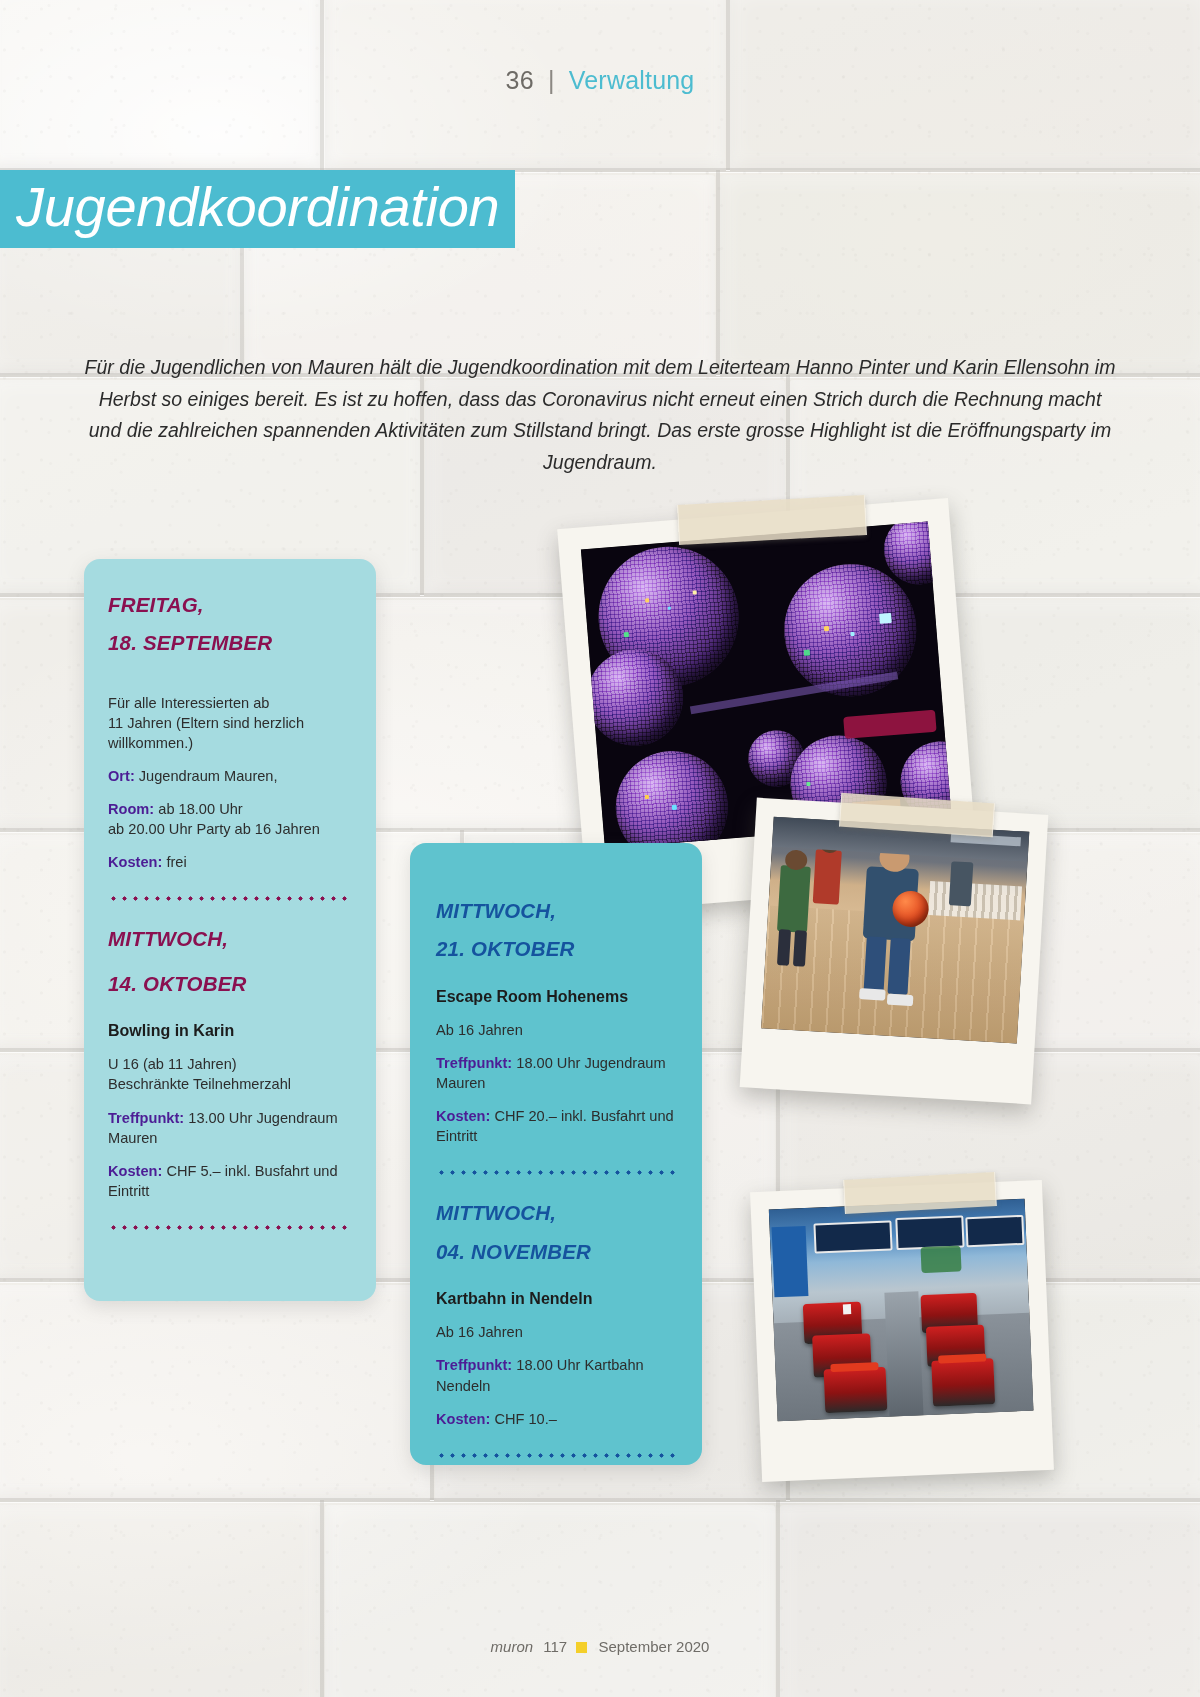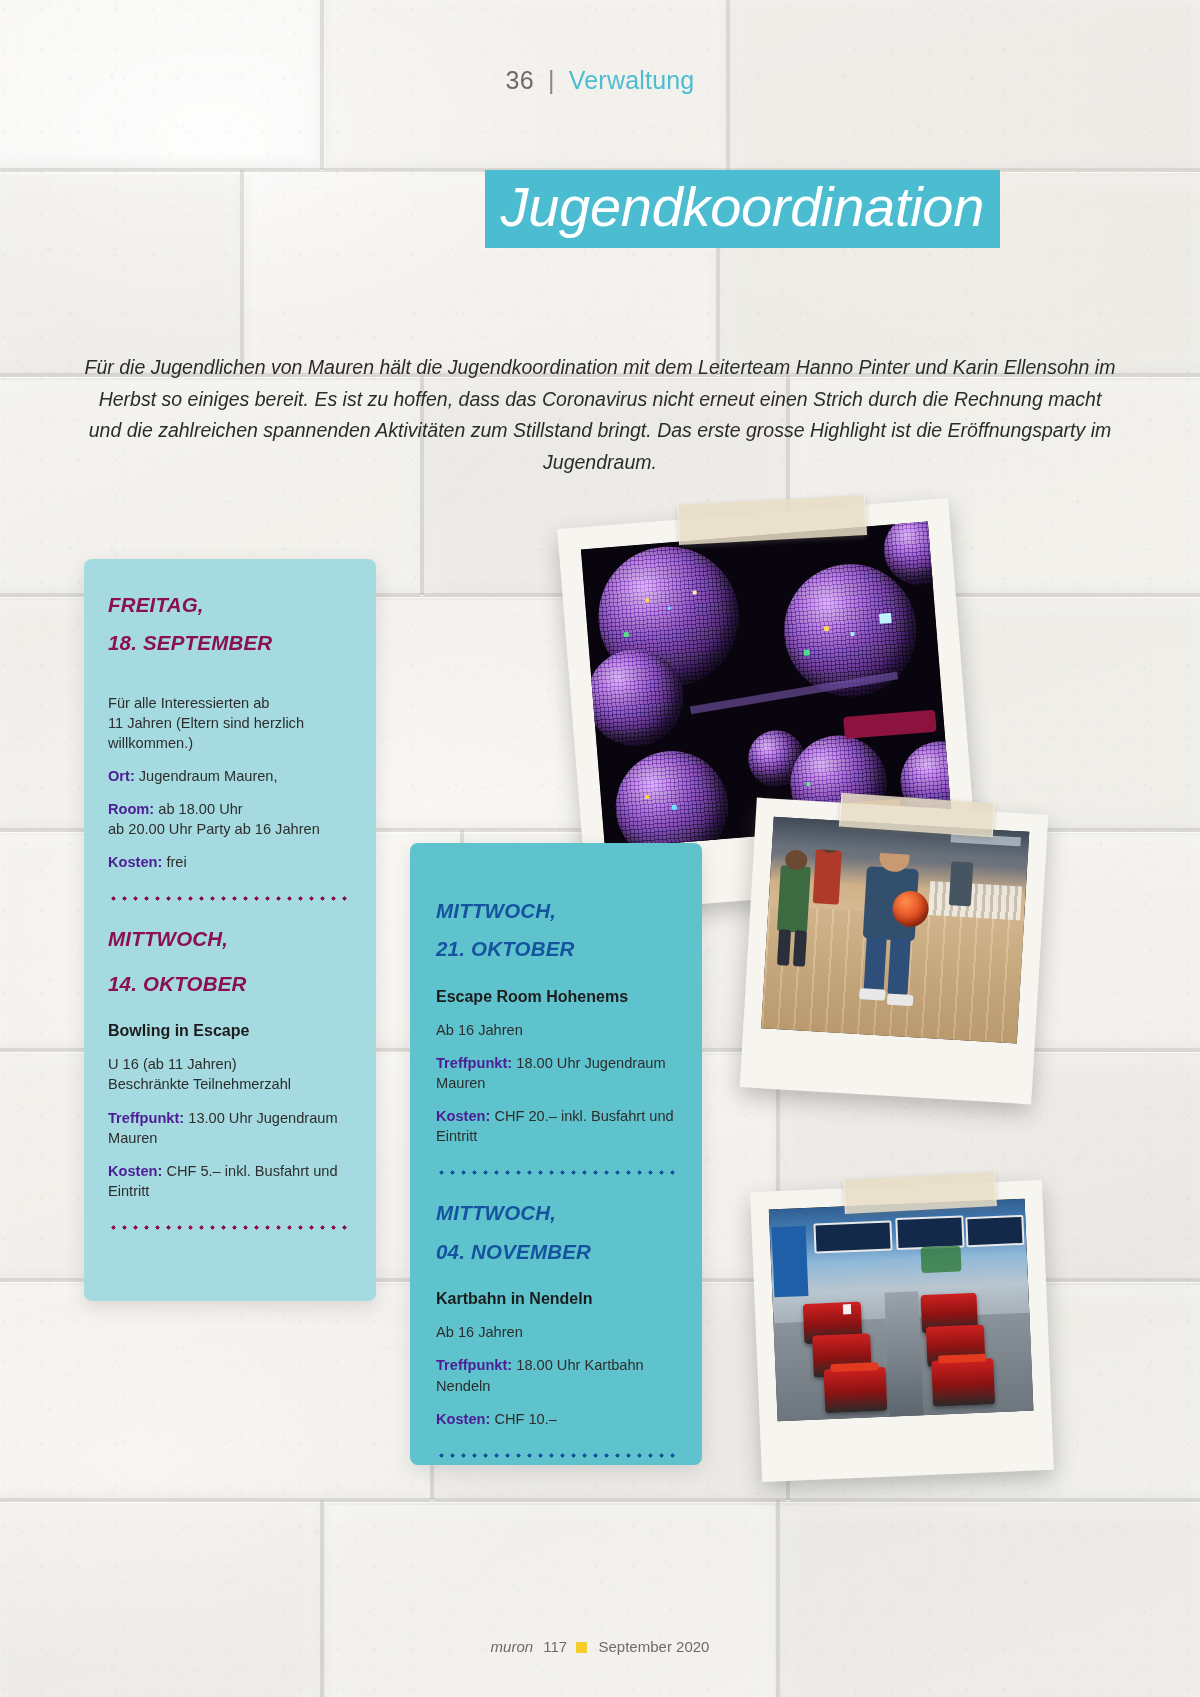--- a/index.html
+++ b/index.html
@@ -39,33 +39,33 @@
   #page{position:absolute;inset:0;z-index:5;}
 
   
   .header{position:absolute;top:66px;left:0;width:1200px;text-align:center;
     font-size:25px;color:#6e6b66;letter-spacing:.2px;}
   .header .pg{color:#6e6b66;}
   .header .sep{color:#8b8883;margin:0 7px;font-weight:300;}
   .header .sect{color:#4cbcd0;}
 
   
-  .title-wrap{position:absolute;top:170px;left:0;width:1000px;text-align:right;}
+  .title-wrap{position:absolute;top:170px;left:0;width:1000px;text-align:left;}
   .title1{display:inline-block;background:#4cbcd0;color:#ffffff;
     font-size:56px;font-style:italic;font-weight:400;line-height:1.0;
     padding:9px 16px 13px 16px;letter-spacing:-.3px;}
   .title2{margin-top:6px;color:#4cbcd0;font-size:56px;font-style:italic;font-weight:400;
     line-height:1.05;letter-spacing:-.3px;}
 
   
   .intro{position:absolute;top:352px;left:84px;width:1032px;text-align:center;
     font-size:19.5px;font-style:italic;color:#2b2b2b;line-height:1.62;}
 
   
-  .card{position:absolute;border-radius:8px;box-sizing:border-box;
+  .card{position:absolute;border-radius:16px;box-sizing:border-box;
         box-shadow:0 6px 18px rgba(90,90,90,.17);}
   .card .inner{padding:0;}
   .date{font-size:20.5px;font-style:italic;font-weight:bold;line-height:1.38;
         letter-spacing:.2px;}
   .ev-title{font-size:16px;font-weight:bold;color:#1c1c1c;line-height:1.33;}
   .ev-line{font-size:14.6px;color:#2d2d2d;line-height:1.38;}
   .ev-line b{font-weight:bold;color:#4c1d95;}
   .blk-gap{height:13px;}
   .dots{height:5px;margin:0;background-repeat:repeat-x;background-position:left center;}
 
@@ -314,21 +314,21 @@
         <div class="ev-line"><b>Kosten:</b><span style="white-space:pre-line"> frei</span></div>
       </div>
       <div class="dots" style="margin:24px 0 24px 0"></div>
 
       <div>
         <div class="date">
           <div>MITTWOCH,</div>
           <div style="margin-top:16px">14. OKTOBER</div>
         </div>
         <div class="blk-gap" style="height:22px"></div>
-        <div class="ev-title" style="white-space:pre-line">Bowling in Escape</div>
+        <div class="ev-title" style="white-space:pre-line">Bowling in Karin</div>
         <div class="blk-gap"></div>
         <div class="ev-line" style="white-space:pre-line">U 16 (ab 11 Jahren)
 Beschränkte Teilnehmerzahl</div>
         <div class="blk-gap"></div>
         <div class="ev-line"><b>Treffpunkt:</b><span style="white-space:pre-line"> 13.00 Uhr Jugendraum
 Mauren</span></div>
         <div class="blk-gap"></div>
         <div class="ev-line"><b>Kosten:</b><span style="white-space:pre-line"> CHF 5.– inkl. Busfahrt und
 Eintritt</span></div>
       </div>

